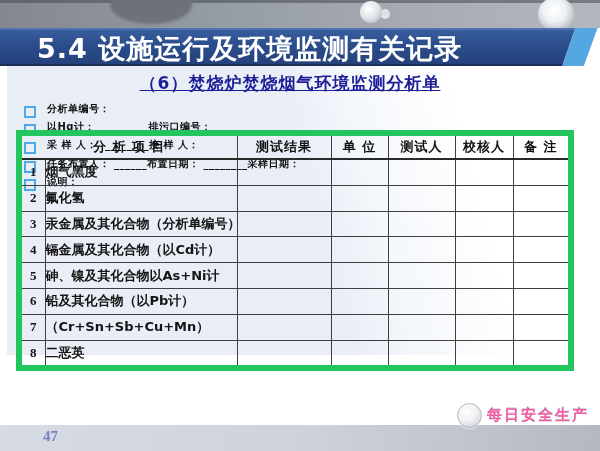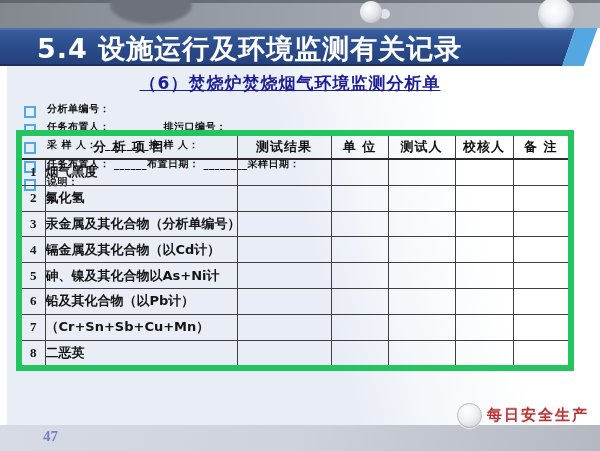--- a/index.html
+++ b/index.html
@@ -39,21 +39,21 @@
   .title-bar-accent{
     position:absolute; inset:0; background:#55a7e2;
     clip-path:polygon(95.9% 0, 99.6% 0, 97.3% 100%, 93.7% 100%);
   }
   .title-text{
     position:absolute; left:37px; top:3px; color:#ffffff; font-size:27px;
     font-weight:bold; letter-spacing:1px; white-space:nowrap;
   }
   
   .content{
-    position:absolute; top:66px; left:7px; width:586px; height:359px;
+    position:absolute; top:66px; left:7px; width:586px; height:289px;
     background:linear-gradient(75deg,#e9edf6 0%,#e9edf6 52%,#f4f7fb 62%,#ffffff 78%);
   }
   .subtitle{
     margin:6px 30px 0 10px; text-align:center; color:#1d1d97; font-size:17px;
     font-weight:bold; text-decoration:underline; letter-spacing:1px; white-space:nowrap;
   }
   .bullet-list{position:absolute; left:17px; top:36px;}
   .bullet-line{display:flex; align-items:flex-start; height:18.2px;}
   .bullet-square{
     flex:0 0 auto; width:8px; height:8px; margin:4px 11px 0 0;
@@ -93,21 +93,21 @@
   .watermark{
     position:absolute; left:457px; top:403px; display:flex; align-items:center;
     gap:5px; z-index:5; opacity:.9;
   }
   .watermark-icon{
     width:23px; height:23px; border-radius:50%;
     background:radial-gradient(circle at 38% 32%, #ffffff 0%, #f0f1f3 45%, #c2c5cb 100%);
     border:1px solid #aeb1b8; box-shadow:0 1px 1px rgba(255,255,255,.8);
   }
   .watermark-text{
-    font-size:15px; font-weight:bold; color:#b91c1c; letter-spacing:2px;
+    font-size:15px; font-weight:bold; color:#ec4899; letter-spacing:2px;
     text-shadow:0 1px 0 rgba(255,255,255,.85), 0 -1px 0 rgba(120,124,130,.35);
     white-space:nowrap;
   }
 </style>
 </head>
 <body>
 
 <div class="slide">
 
   <div class="banner">
@@ -125,21 +125,21 @@
   <div class="content">
     <div class="subtitle">（6）焚烧炉焚烧烟气环境监测分析单</div>
     <div class="bullet-list">
   <div class="bullet-line">
     <span class="bullet-square"></span>
     <span class="bullet-text">分析单编号：</span>
   </div>
 
   <div class="bullet-line">
     <span class="bullet-square"></span>
-    <span class="bullet-text">任务布置人： _________排污口编号：</span>
+    <span class="bullet-text">以Hg计： _________排污口编号：</span>
   </div>
 
   <div class="bullet-line">
     <span class="bullet-square"></span>
     <span class="bullet-text">采 样 人：  ________接 样 人：</span>
   </div>
 
   <div class="bullet-line">
     <span class="bullet-square"></span>
     <span class="bullet-text">任务布置人： ______布置日期： ________采样日期：</span>

